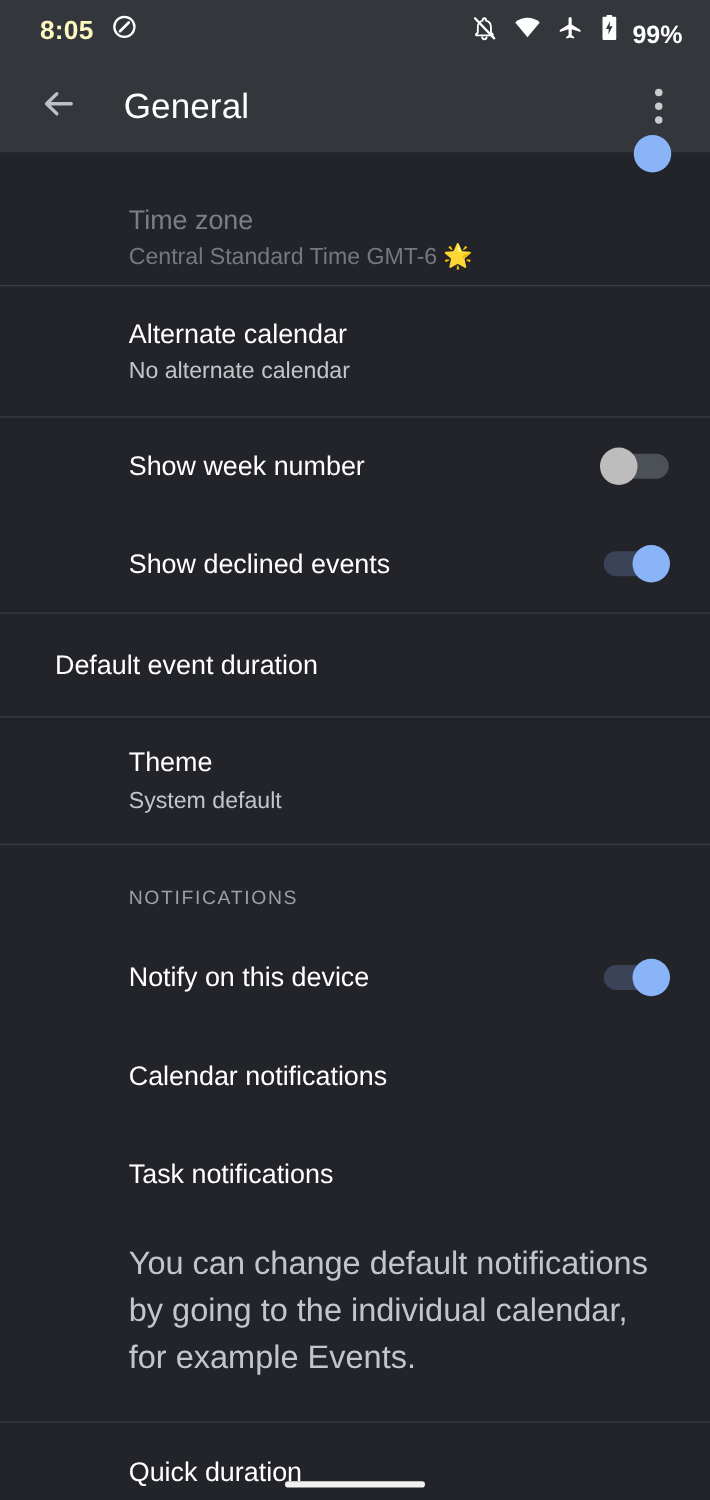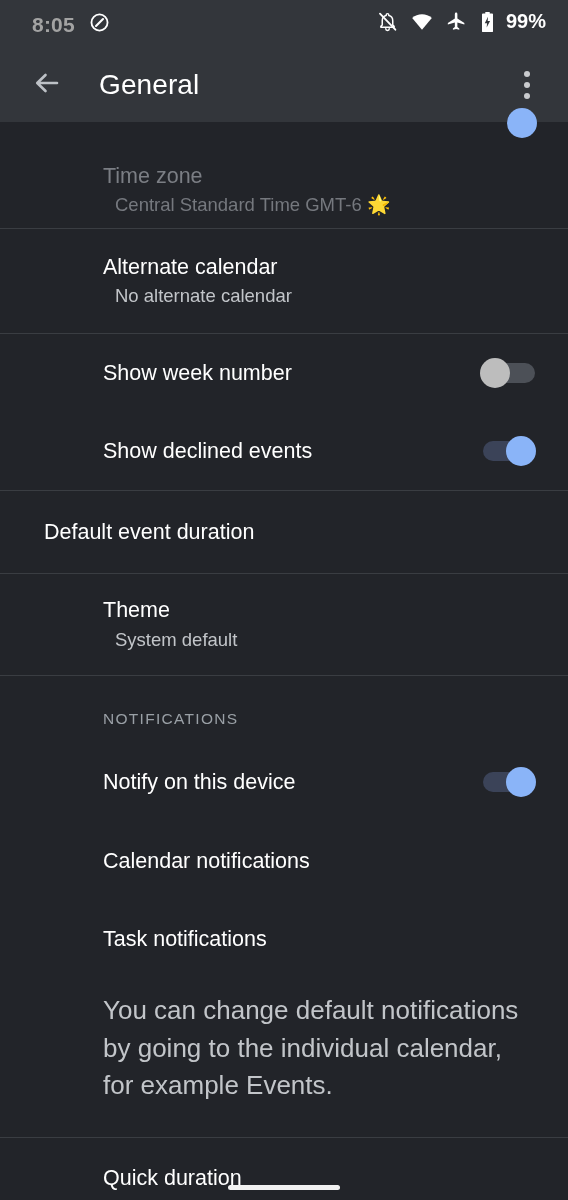--- a/index.html
+++ b/index.html
@@ -26,27 +26,27 @@
     top: 0; left: 0;
     width: 568px;
     height: 48px;
     background: #33363b;
     display: flex;
     align-items: center;
     padding: 0 22px 0 32px;
     color: #ffffff;
   }
   .status-left { display: flex; align-items: center; gap: 14px; }
-  .status-right { margin-left: auto; display: flex; align-items: flex-start; gap: 13px; }
+  .status-right { margin-left: auto; display: flex; align-items: flex-end; gap: 13px; }
   .clock {
     font-size: 21px;
     font-weight: 700;
     letter-spacing: .2px;
     line-height: 1;
-    color: #a3a3a3;
+    color: #fef9c3;
   }
   .sb-icon { display: block; }
 
   
   .batt-pct {
     font-size: 20px;
     font-weight: 700;
     color: #ffffff;
     line-height: 1;
     margin-left: -2px;
@@ -117,21 +117,20 @@
     font-size: 21.5px;
     color: #ffffff;
     line-height: 1.25;
     font-weight: 400;
   }
   .row-sub {
     font-size: 18.5px;
     color: #c2c5c9;
     line-height: 1.3;
     margin-top: 4px;
-    margin-left: 12px;
   }
   .row.disabled .row-title { color: #7b7e84; }
   .row.disabled .row-sub   { color: #75787e; }
 
   .divider {
     width: 568px;
     height: 1px;
     background: #3a3d42;
   }
 

